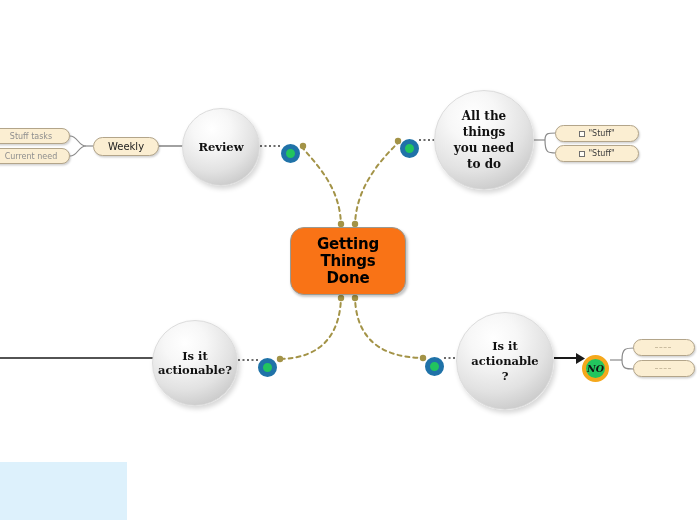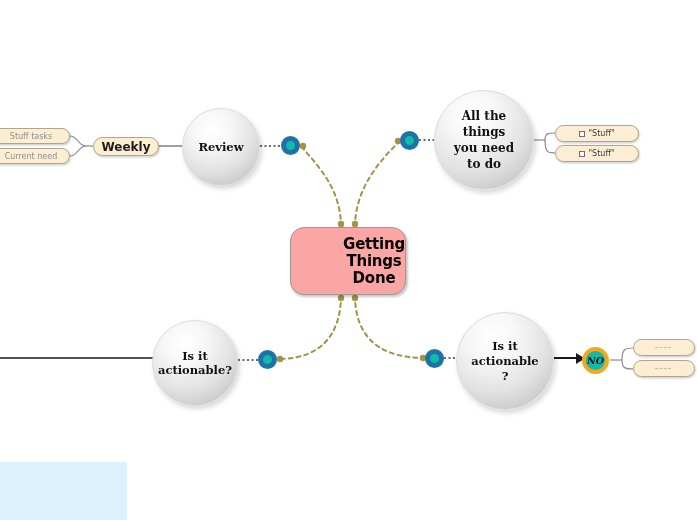--- a/index.html
+++ b/index.html
@@ -38,24 +38,24 @@
   }
 
   
   .center-node {
     left: 290px;
     top: 227px;
     width: 116px;
     height: 68px;
     border: 1.4px solid #9a9a92;
     border-radius: 14px;
-    background: #fca5a5;
-    display: flex;
-    align-items: center;
-    justify-content: flex-end;
+    background: #f97316;
+    display: flex;
+    align-items: center;
+    justify-content: center;
     box-shadow: 1.5px 2px 2.5px rgba(0,0,0,0.22);
   }
   .center-node .label {
     font-family: "DejaVu Sans", sans-serif;
     font-weight: bold;
     font-size: 15px;
     line-height: 17px;
     text-align: center;
     color: #000;
     letter-spacing: -0.2px;
@@ -102,21 +102,21 @@
     box-shadow: 1px 1.5px 2px rgba(0,0,0,0.18);
     font-family: "DejaVu Sans", sans-serif;
     font-size: 8px;
     color: #3b3b3b;
   }
   .pill.muted { color: #8e8e8e; }
 
   #pill-done-tasks   { left: -8px; top: 128px; width: 78px; height: 16px; }
   #pill-current-task { left: -8px; top: 148px; width: 78px; height: 16px; }
   #pill-weekly       { left: 93px; top: 137px; width: 66px; height: 19px; }
-  #pill-weekly .label{ font-weight: bold; font-size: 12px; color: #1c1c1c; }
+  #pill-weekly .label{ font-weight: normal; font-size: 10px; color: #1c1c1c; }
 
   #pill-stuff-1 { left: 555px; top: 125px; width: 84px; height: 17px; }
   #pill-stuff-2 { left: 555px; top: 145px; width: 84px; height: 17px; }
 
   #pill-blank-1 { left: 633px; top: 339px; width: 62px; height: 17px; }
   #pill-blank-2 { left: 633px; top: 360px; width: 62px; height: 17px; }
 
   .pill-inner {
     display: flex;
     align-items: center;
@@ -134,21 +134,22 @@
     width: 16px;
     height: 0;
     border-top: 1px dashed #cbbda0;
   }
 
   
   .ring {
     position: absolute;
     border-radius: 50%;
     box-sizing: border-box;
-    background: #14b8a6;
+    background: #22c55e;
+    margin-top: 8px;
   }
   .ring-blue {
     width: 19px;
     height: 19px;
     border: 5px solid #1f72a8;
   }
   .ring-amber {
     width: 27px;
     height: 27px;
     border: 4.5px solid #f5a81c;

